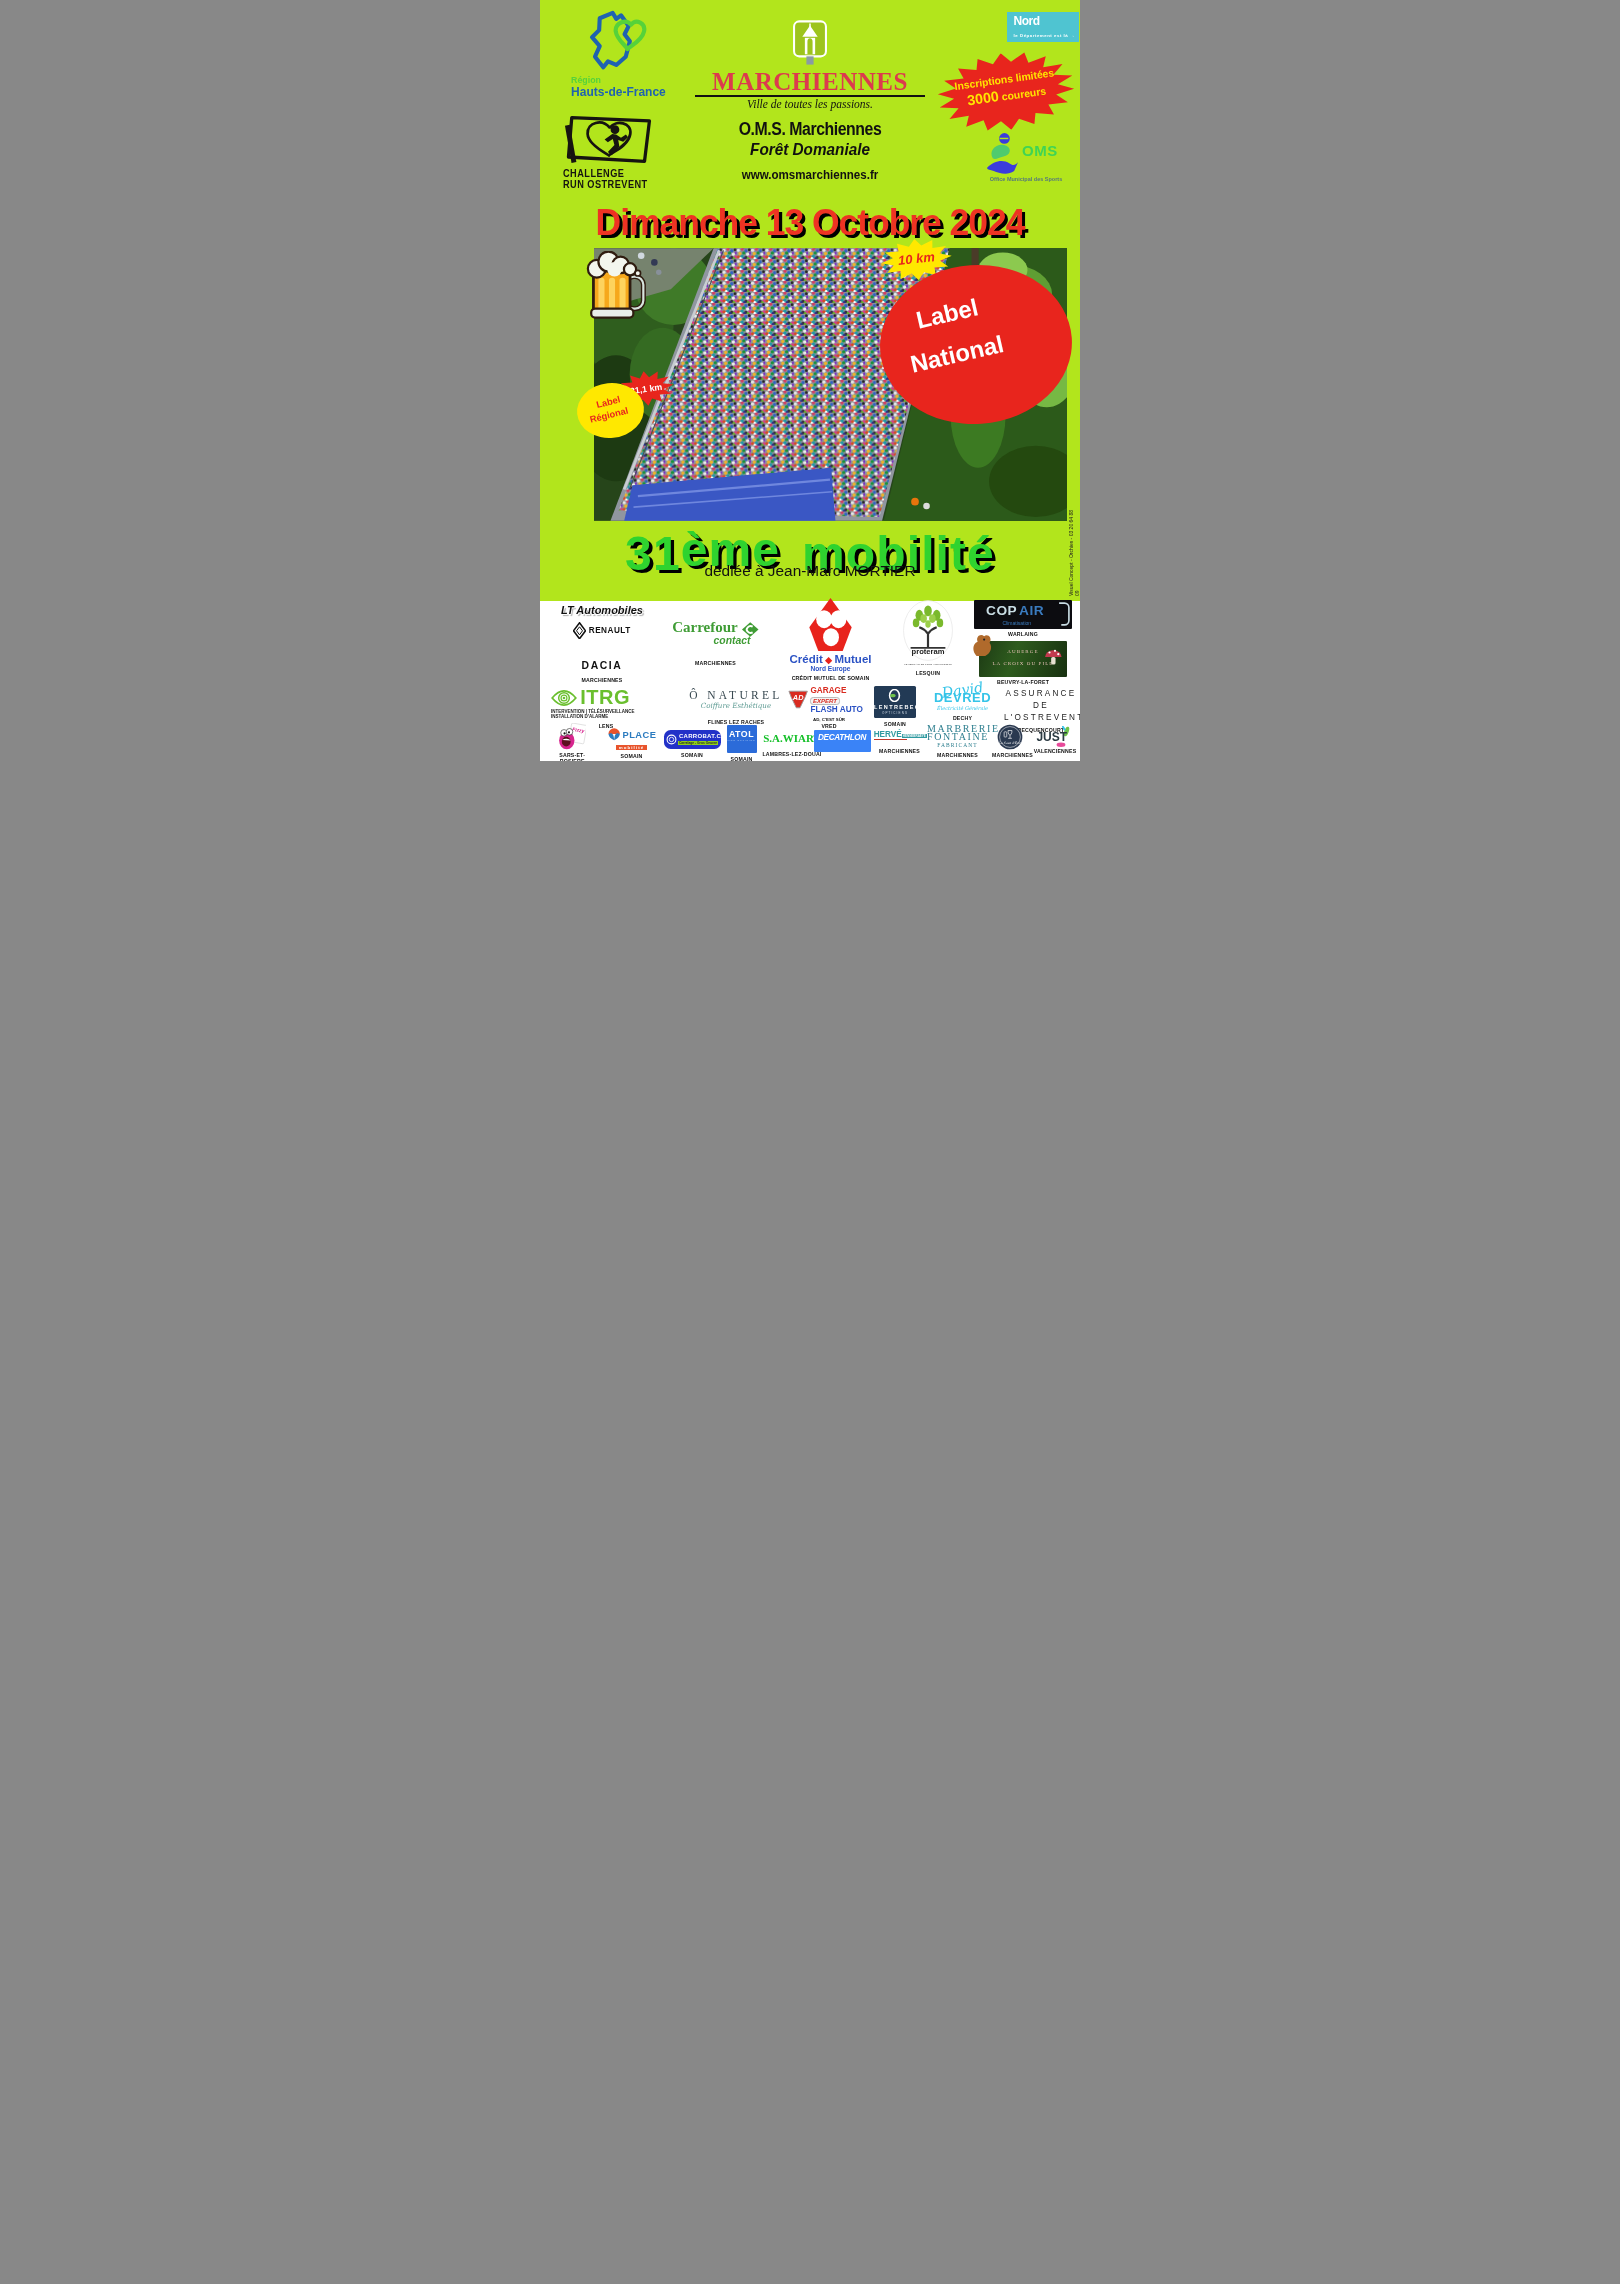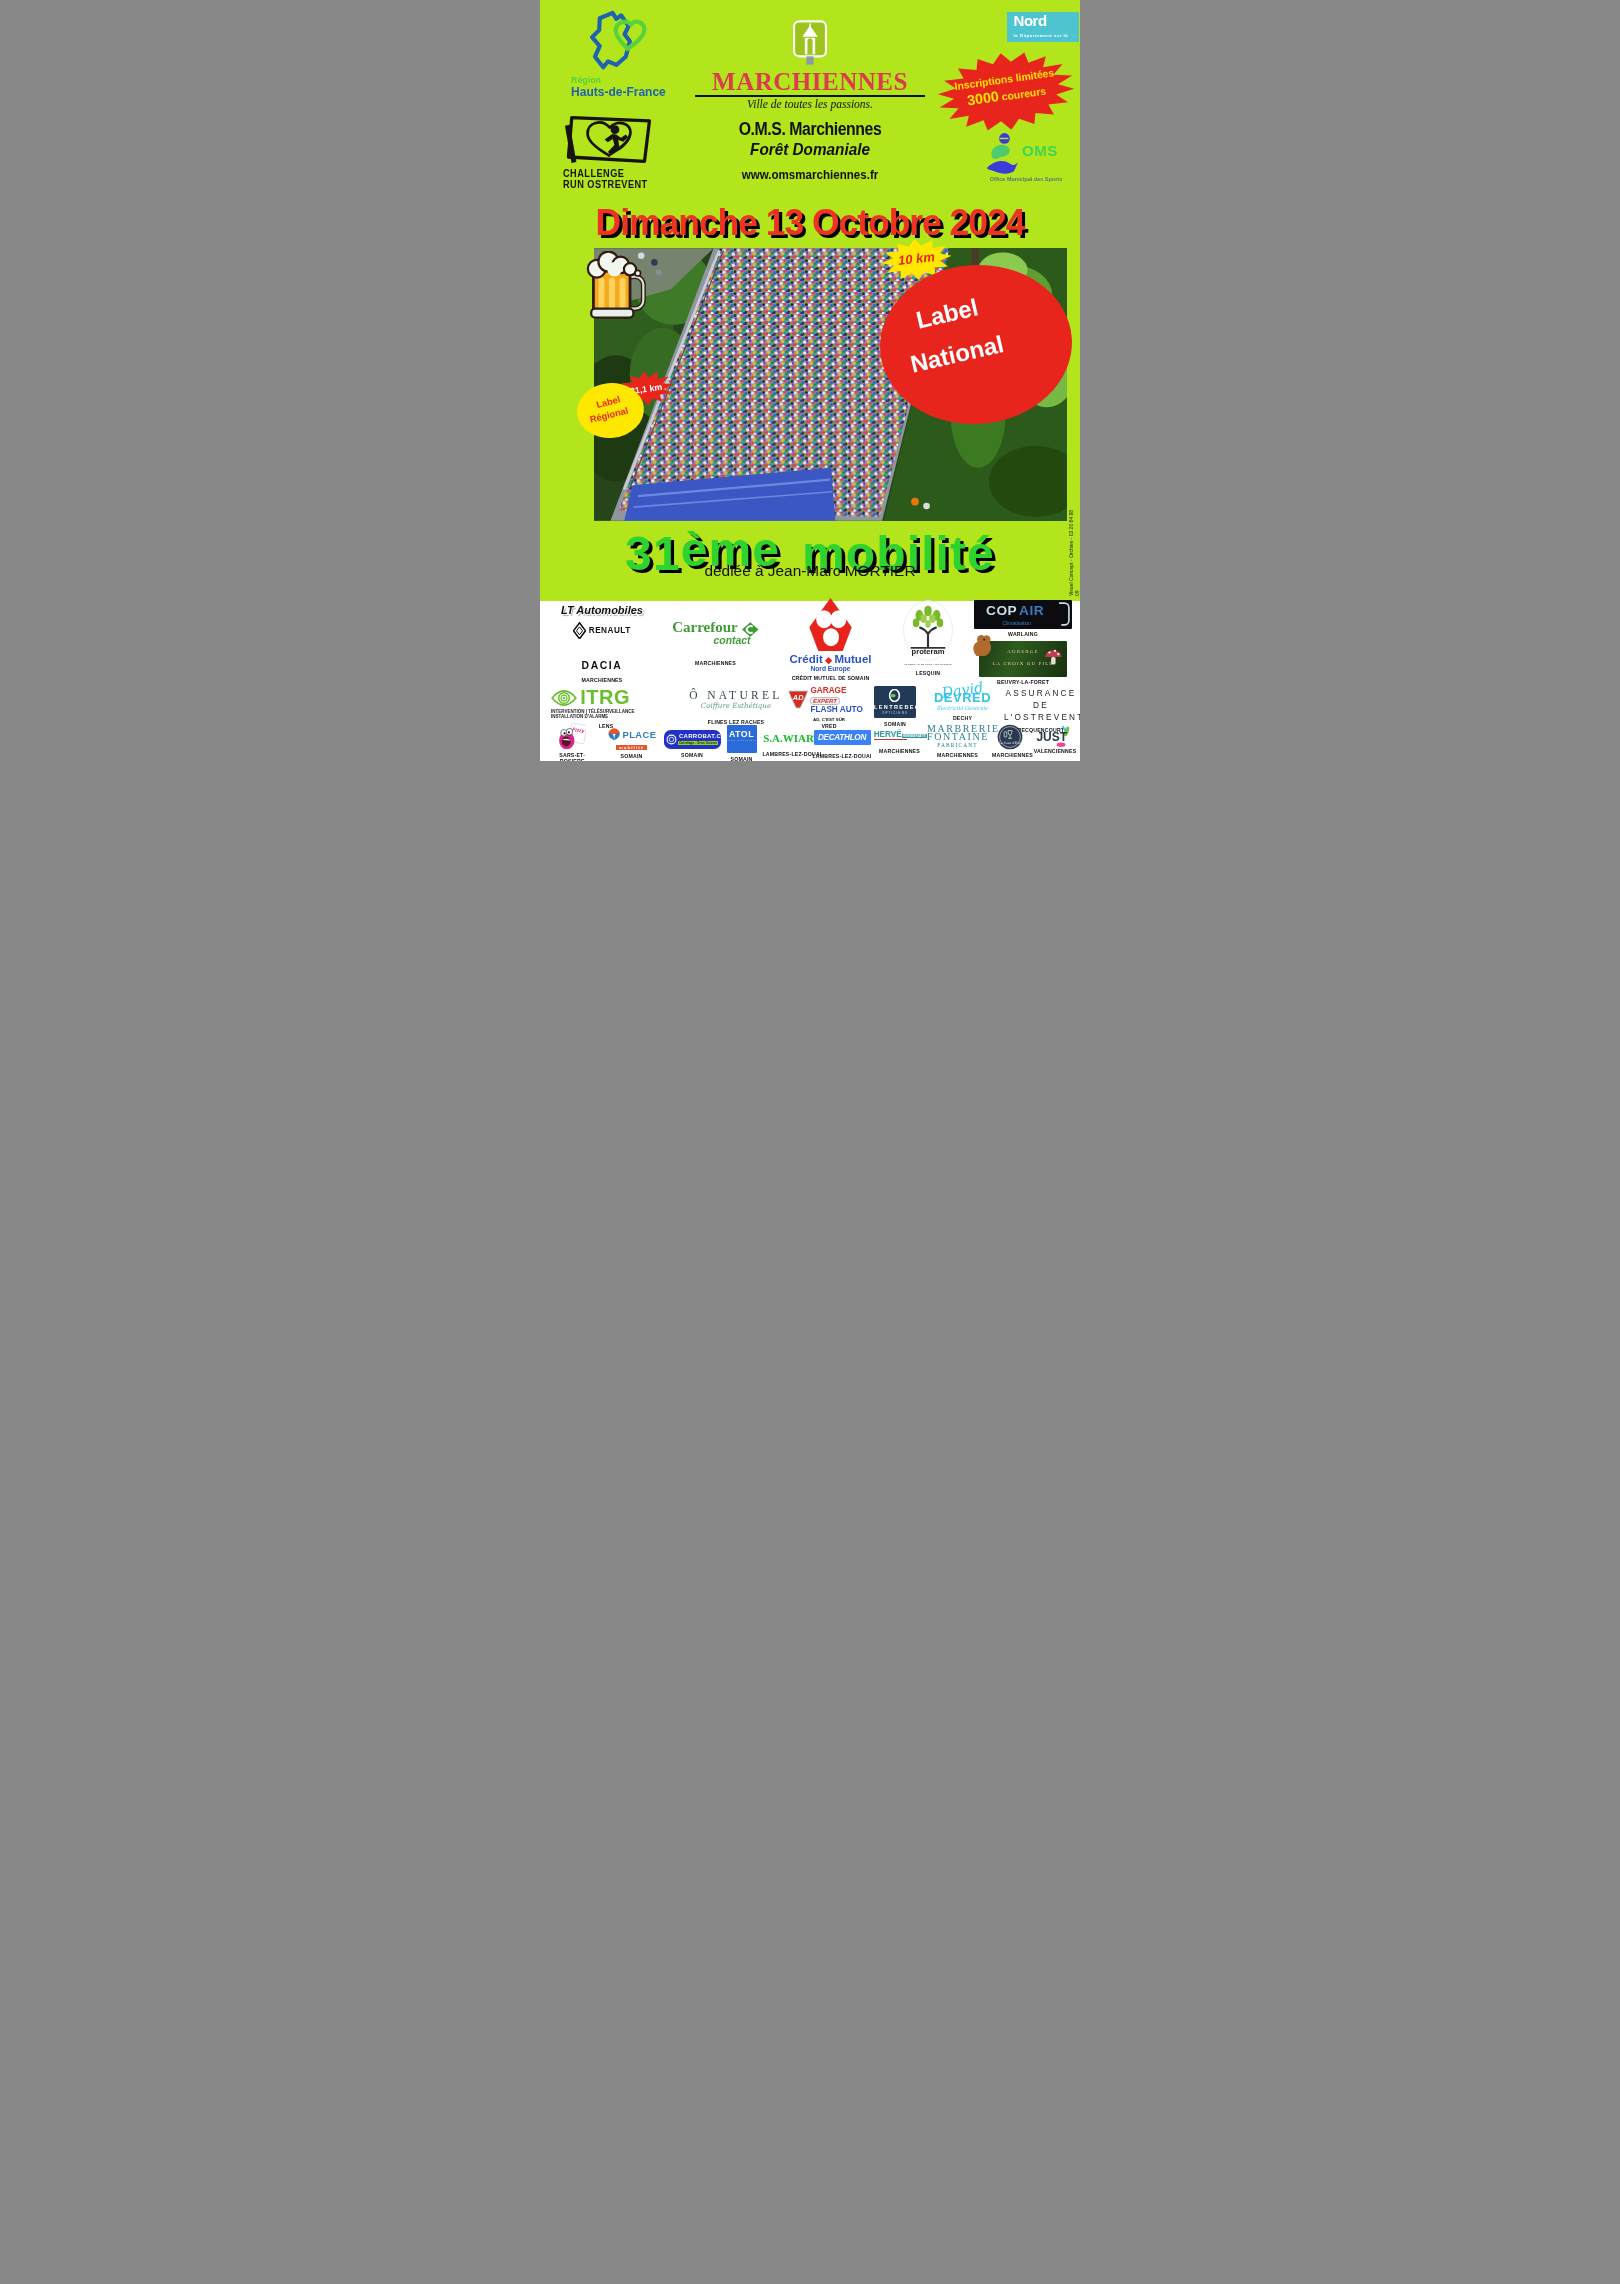--- a/index.html
+++ b/index.html
@@ -11,21 +11,21 @@
   
   #green{position:absolute;left:0;top:0;width:540px;height:601px;background:#b2e51c;}
 
   
   .region-txt1{font-size:8.8px;font-weight:bold;color:#56d23a;}
   .region-txt2{font-size:12px;font-weight:bold;color:#1f63b0;}
   .march-name{font-family:"Liberation Serif",serif;font-weight:bold;font-size:25px;color:#dc3a4e;letter-spacing:0.5px;}
   .march-rule{height:2.2px;background:#111;}
   .march-tag{font-family:"Liberation Serif",serif;font-style:italic;font-size:11.5px;color:#111;}
   #nordbox{background:#4fc4d1;color:#fff;}
-  .nord-name{font-size:15px;font-weight:900;line-height:16.5px;letter-spacing:-0.5px;text-align:center;}
+  .nord-name{font-size:12px;font-weight:900;line-height:16.5px;letter-spacing:-0.5px;text-align:center;}
   .nord-tag{font-size:4.4px;font-weight:bold;letter-spacing:0.5px;}
   .challenge-txt{font-weight:900;font-size:10px;letter-spacing:0.5px;color:#161410;line-height:11px;transform:scaleX(.92);transform-origin:left;}
 
   .oms-line1{font-size:18px;font-weight:900;letter-spacing:-0.5px;transform:scaleX(.88);transform-origin:center;}
   .oms-line2{font-size:17px;font-weight:900;font-style:italic;transform:scaleX(.9);transform-origin:center;}
   .oms-web{font-size:12.6px;font-weight:900;transform:scaleX(.92);transform-origin:center;}
   .omslogo-acr{font-size:15px;font-weight:800;color:#3fd455;letter-spacing:0.5px;}
   .omslogo-sub{font-size:5.5px;color:#56787c;font-weight:bold;}
   .burst{position:absolute;left:0;top:0;width:100%;height:100%;}
   .btxt{position:absolute;width:100%;text-align:center;}
@@ -478,21 +478,21 @@
     </div>
     <div class="city" style="margin-top:2.7px;">SOMAIN</div>
   </div>
 
   <div class="a ctr" style="left:222px;top:732px;width:60px;">
     <div class="wiart">S.A.WIART</div>
     <div class="city" style="margin-top:6.6px;">LAMBRES-LEZ-DOUAI</div>
   </div>
 
   <div class="a ctr" style="left:272px;top:730px;width:60px;">
-    <div id="decath" style="width:57px;height:15px;margin:0 auto;line-height:15.4px;">
+    <div id="decath" style="width:57px;height:22px;margin:0 auto;line-height:15.4px;">
       <span class="decath-n">DECATHLON</span>
     </div>
     <div class="city" style="margin-top:7.7px;">LAMBRES-LEZ-DOUAI</div>
   </div>
 
   <div class="a ctr" style="left:333px;top:725px;width:53px;">
     <div style="display:flex;align-items:center;justify-content:center;gap:1.6px;">
       <svg width="16.5" height="18.7" viewBox="0 0 30 34">
         <ellipse cx="17" cy="15" rx="12" ry="14" fill="#7fc9c0"></ellipse>
         <text x="17" y="20" text-anchor="middle" font-size="12" font-weight="bold" fill="#fff" font-family="Liberation Sans">H</text>

